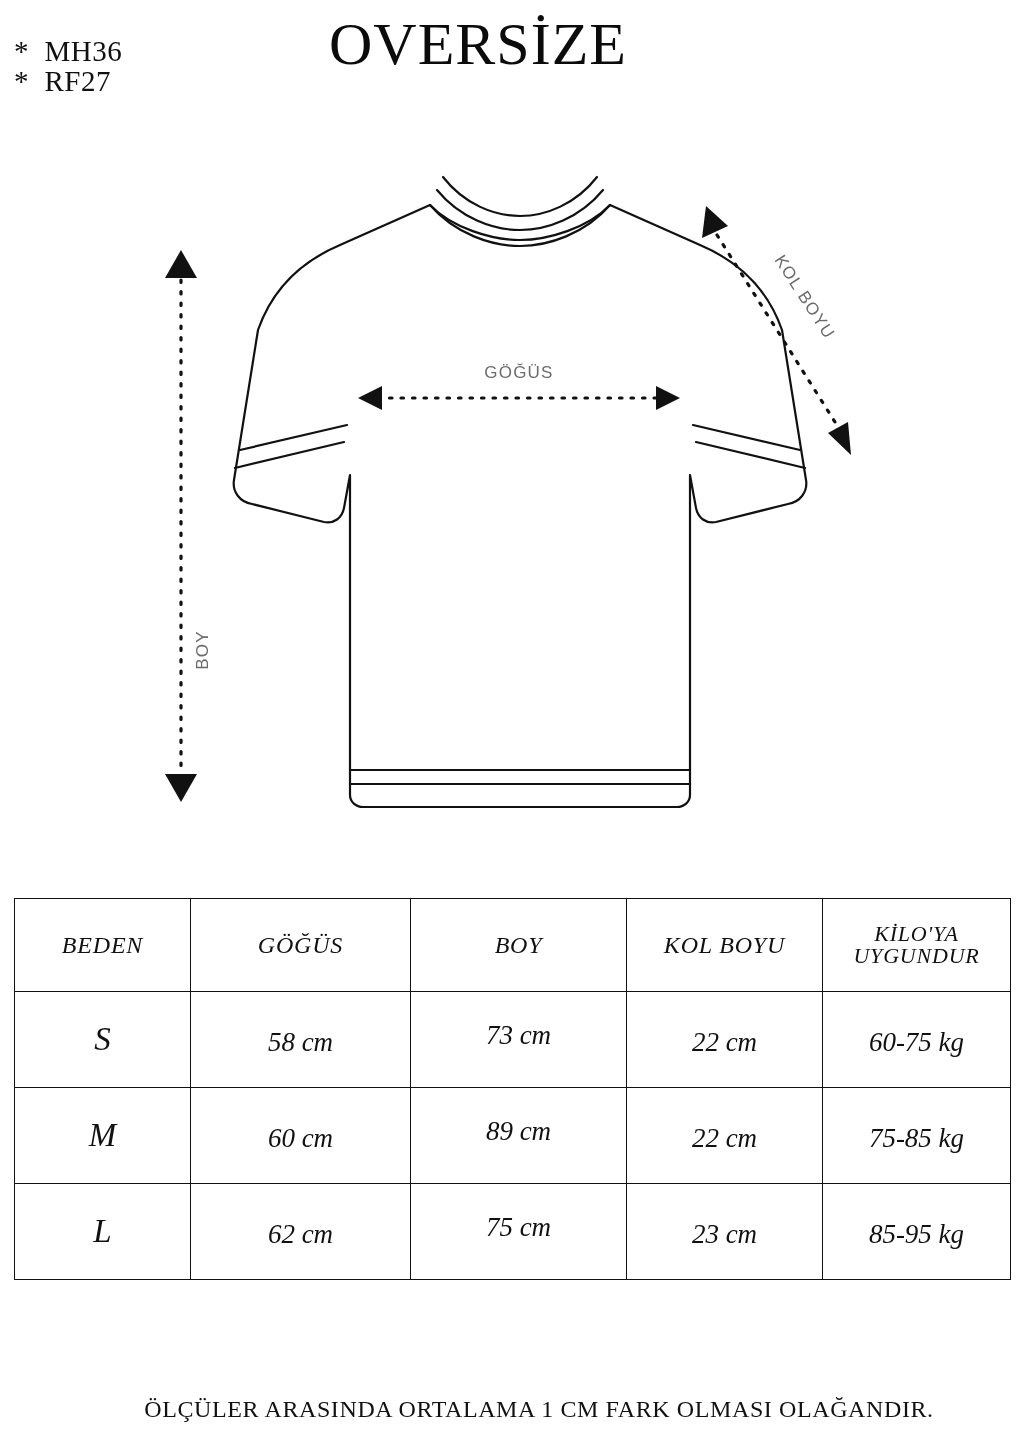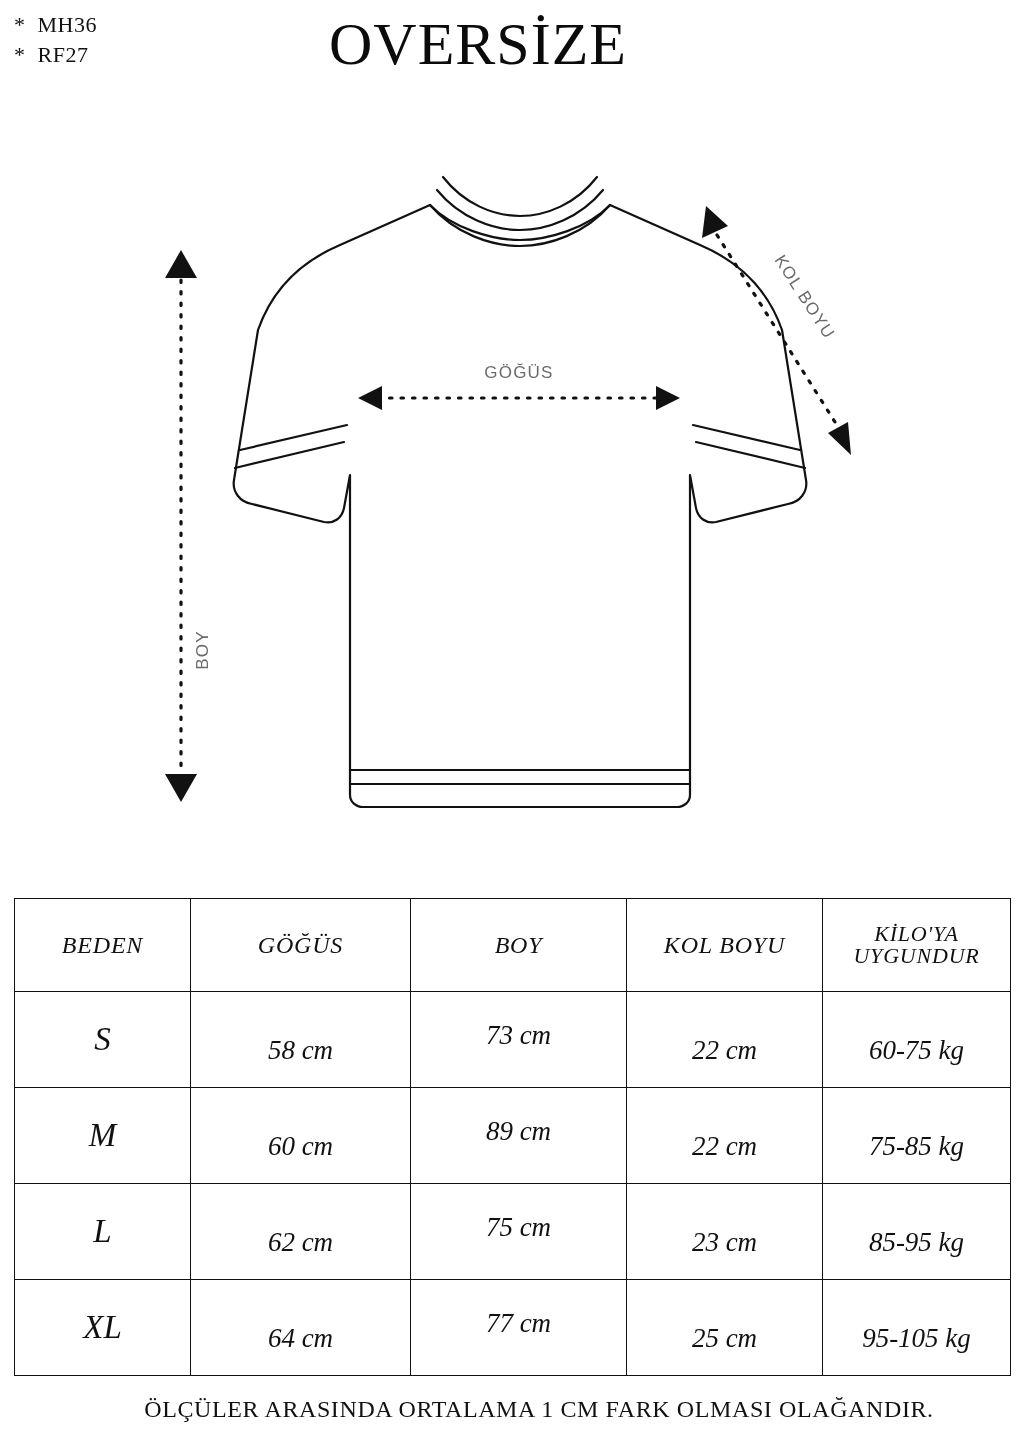--- a/index.html
+++ b/index.html
@@ -13,23 +13,23 @@
     position: relative;
     font-family: "Liberation Serif", serif;
     color: #111111;
     overflow: hidden;
   }
 
   
   #codes {
     position: absolute;
     left: 14px;
-    top: 10px;
-    font-family: "Liberation Serif", serif;
-    font-size: 22px;
+    top: 36px;
+    font-family: "Liberation Serif", serif;
+    font-size: 29px;
     line-height: 30px;
     letter-spacing: 0.5px;
     color: #111;
   }
   #codes div { white-space: pre; }
 
   #title {
     position: absolute;
     left: 0;
     top: 8px;
@@ -103,21 +103,21 @@
     height: 93px;
     font-size: 27px;
     vertical-align: middle;
   }
   table.sizechart tbody td.size {
     font-size: 33px;
   }
 
   
   .n-up { position: relative; top: -4px; }
-  .n-dn { position: relative; top: 11px; }
+  .n-dn { position: relative; top: 3px; }
 
   #footnote {
     position: absolute;
     left: 0;
     top: 1396px;
     width: 1024px;
     text-align: center;
     font-family: "Liberation Serif", serif;
     font-size: 24px;
     letter-spacing: 0.6px;
@@ -236,24 +236,17 @@
         <td><span class="n-dn">22 cm</span></td>
         <td><span class="n-dn">75-85 kg</span></td>
       </tr>
       <tr>
         <td class="size">L</td>
         <td><span class="n-dn">62 cm</span></td>
         <td><span class="n-up">75 cm</span></td>
         <td><span class="n-dn">23 cm</span></td>
         <td><span class="n-dn">85-95 kg</span></td>
       </tr>
-      <tr>
-        <td class="size">XL</td>
-        <td><span class="n-dn">64 cm</span></td>
-        <td><span class="n-up">77 cm</span></td>
-        <td><span class="n-dn">25 cm</span></td>
-        <td><span class="n-dn">95-105 kg</span></td>
-      </tr>
     </tbody>
   </table>
 </div>
 
 <div id="footnote">ÖLÇÜLER ARASINDA ORTALAMA 1 CM FARK OLMASI OLAĞANDIR.</div>
 
 </body></html>

